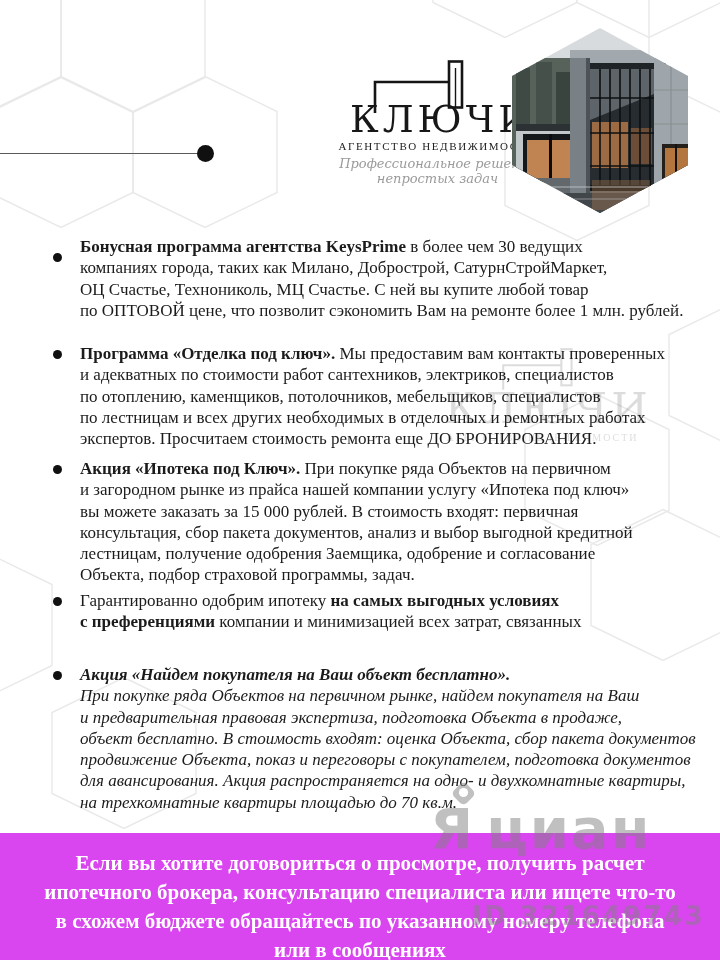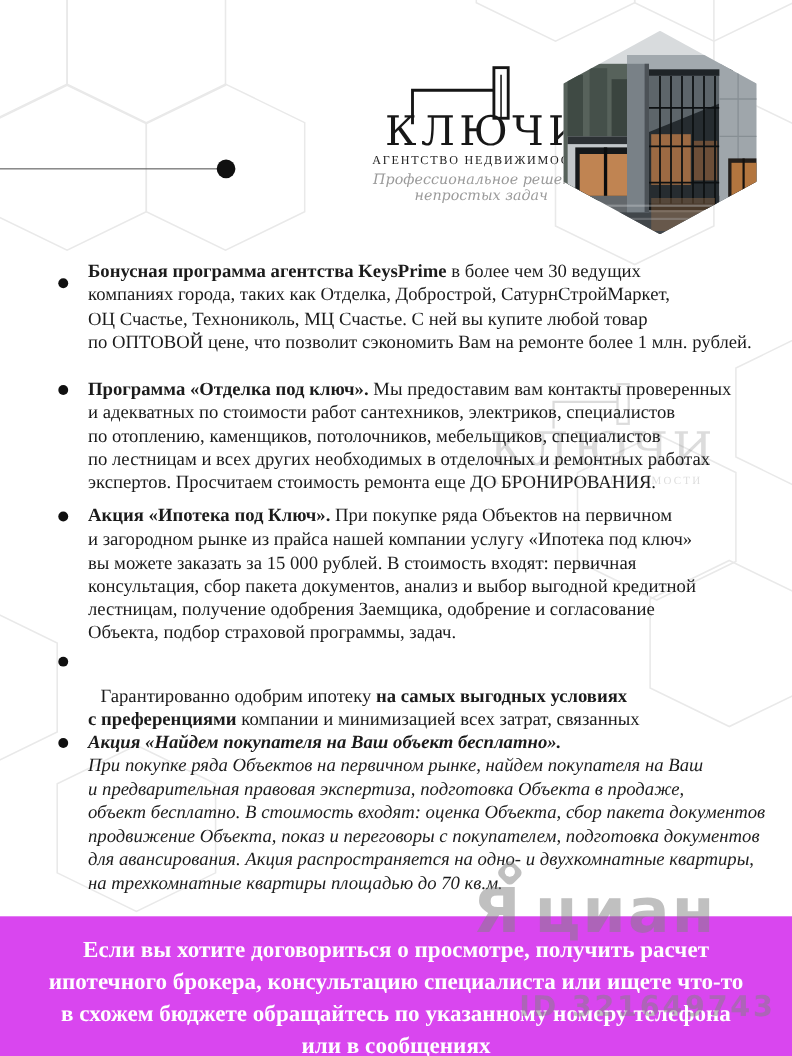--- a/index.html
+++ b/index.html
@@ -141,21 +141,21 @@
       <rect x="77" y="1.5" width="13" height="46" fill="none" stroke="#555" stroke-width="2.6"></rect>
     </svg>
     <div class="name">КЛЮЧИ</div>
     <div class="sub">АГЕНТСТВО НЕДВИЖИМОСТИ</div>
   </div>
 
   <div id="bullets">
       <div class="dot" style="top: 253px;"></div>
       <div class="bullet" style="top: 236px;">
         <div><b>Бонусная программа агентства KeysPrime</b><span> в более чем 30 ведущих</span></div>
-        <div><span>компаниях города, таких как Отделка, Добрострой, СатурнСтройМаркет,</span></div>
+        <div><span>компаниях города, таких как Милано, Добрострой, СатурнСтройМаркет,</span></div>
         <div><span>ОЦ Счастье, Технониколь, МЦ Счастье. С ней вы купите любой товар</span></div>
         <div><span>по ОПТОВОЙ цене, что позволит сэкономить Вам на ремонте более 1 млн. рублей.</span></div>
       </div>
       <div class="dot" style="top: 350px;"></div>
       <div class="bullet" style="top: 343px;">
         <div><b>Программа «Отделка под ключ».</b><span> Мы предоставим вам контакты проверенных</span></div>
         <div><span>и адекватных по стоимости работ сантехников, электриков, специалистов</span></div>
         <div><span>по отоплению, каменщиков, потолочников, мебельщиков, специалистов</span></div>
         <div><span>по лестницам и всех других необходимых в отделочных и ремонтных работах</span></div>
         <div><span>экспертов. Просчитаем стоимость ремонта еще ДО БРОНИРОВАНИЯ.</span></div>
@@ -163,21 +163,21 @@
       <div class="dot" style="top: 465px;"></div>
       <div class="bullet" style="top: 458px;">
         <div><b>Акция «Ипотека под Ключ».</b><span> При покупке ряда Объектов на первичном</span></div>
         <div><span>и загородном рынке из прайса нашей компании услугу «Ипотека под ключ»</span></div>
         <div><span>вы можете заказать за 15 000 рублей. В стоимость входят: первичная</span></div>
         <div><span>консультация, сбор пакета документов, анализ и выбор выгодной кредитной</span></div>
         <div><span>лестницам, получение одобрения Заемщика, одобрение и согласование</span></div>
         <div><span>Объекта, подбор страховой программы, задач.</span></div>
       </div>
       <div class="dot" style="top: 597px;"></div>
-      <div class="bullet" style="top: 622px; text-align: center;">
+      <div class="bullet" style="top: 590px;">
         <div><span>Гарантированно одобрим ипотеку </span><b>на самых выгодных условиях</b></div>
         <div><b>с преференциями</b><span> компании и минимизацией всех затрат, связанных</span></div>
       </div>
       <div class="dot" style="top: 671px;"></div>
       <div class="bullet" style="top: 664px; font-style: italic;">
         <div><b>Акция «Найдем покупателя на Ваш объект бесплатно».</b></div>
         <div><span>При покупке ряда Объектов на первичном рынке, найдем покупателя на Ваш</span></div>
         <div><span>и предварительная правовая экспертиза, подготовка Объекта в продаже,</span></div>
         <div><span>объект бесплатно. В стоимость входят: оценка Объекта, сбор пакета документов</span></div>
         <div><span>продвижение Объекта, показ и переговоры с покупателем, подготовка документов</span></div>

